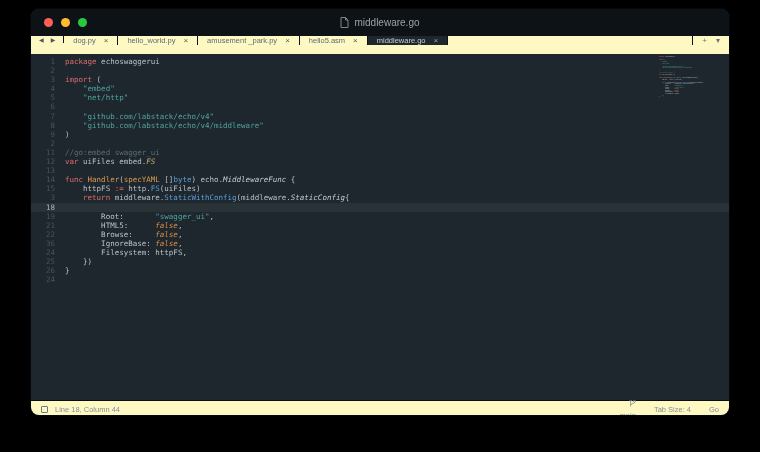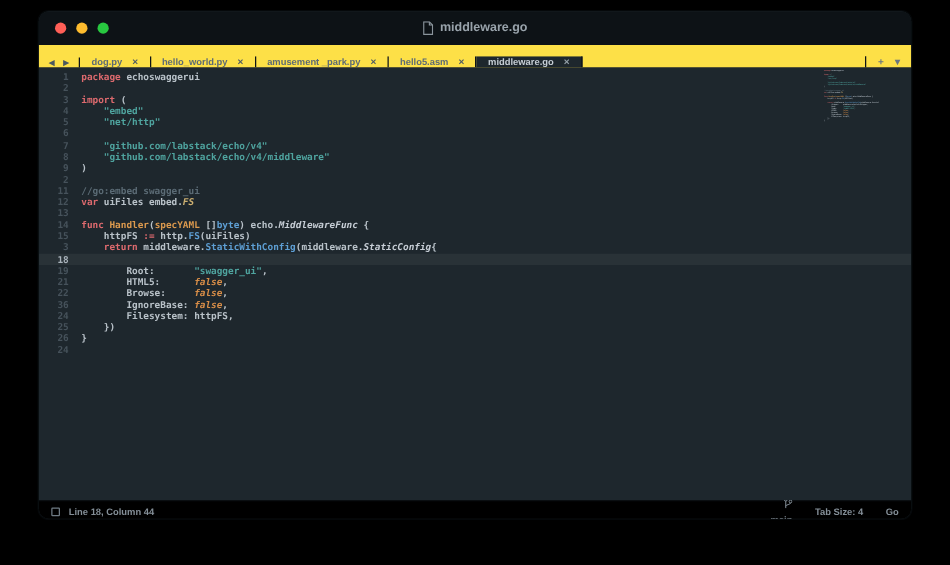--- a/index.html
+++ b/index.html
@@ -1,35 +1,35 @@
 <!DOCTYPE html>
 <html><head>
 <meta charset="utf-8">
 <style>
   * { margin:0; padding:0; box-sizing:border-box; }
   html,body { width:760px; height:452px; background:#000; overflow:hidden;
               font-family:"Liberation Sans", sans-serif; }
-  .stage { position:relative; width:760px; height:452px; background:#000;font-weight:bold; }
+  .stage { position:relative; width:760px; height:452px; background:#000; }
 
   .window { position:absolute; left:30px; top:8px; width:700px; height:408px;
             background:#1e272d; border-radius:9px; overflow:hidden;
             border:1px solid #05080a; box-shadow:0 16px 45px rgba(0,0,0,.85); }
 
   
   .titlebar { height:27px; background:#0d1216; display:flex; align-items:center;
               justify-content:center; position:relative; }
   .traffic { position:absolute; left:13px; top:0; height:27px; display:flex;
              align-items:center; gap:8px; }
   .tl { width:9px; height:9px; border-radius:50%; display:inline-block; }
   .tl.red { background:#ff5f57; } .tl.yellow { background:#febc2e; } .tl.green { background:#28c840; }
   .title-center { display:flex; align-items:center; gap:5px; color:#99a3ab; font-size:10px; }
   .doc-icon { width:9px; height:11px; }
 
   
-  .tabbar { height:18px; background:#fde047; display:flex; align-items:flex-end;
+  .tabbar { height:18px; background:#fef9c3; display:flex; align-items:flex-start;
             font-size:7.5px; color:#5d6b75; }
   .navbtns { display:flex; align-items:center; gap:7px; padding:0 8px;
              border-right:1px solid #0e1317; color:#4b5860; font-size:6px; }
   .navbtns span { cursor:default; }
   .tabs { display:flex; align-items:stretch; flex:1; overflow:hidden; }
   .tab { display:flex; align-items:center; gap:8px; padding:0 9px;
          border-right:1px solid #0e1317; white-space:nowrap; }
   .tab .close { font-size:8px; color:#4e5b64; line-height:1; }
   .tab.active { background:#1e272d; color:#c6ced5; }
   .tab.active .close { color:#95a1a9; }
@@ -62,21 +62,21 @@
             vertical-align:-1.5px; margin:0 -0.5px; }
 
   .minimap { position:absolute; top:2px; right:26px; width:44px; height:64px;
              overflow:hidden; opacity:.9; }
   .mm-inner { transform:scale(0.16); transform-origin:top left; white-space:pre;
               font-family:"DejaVu Sans Mono", monospace; font-size:8px; line-height:10px;
               width:1400px; }
   .mm-line { height:10px; white-space:pre; }
 
   
-  .statusbar { height:17px; background:#000000; border-top:1px solid #0a0e11;
+  .statusbar { height:17px; background:#fef9c3; border-top:1px solid #0a0e11;
                display:flex; align-items:center; padding:0 10px; font-size:7.5px;
                color:#848f98; }
   .sb-left { display:flex; align-items:center; gap:7px; }
   .sb-square { width:7px; height:7px; border:1px solid #6f7b84; border-radius:1px;
                display:inline-block; }
   .sb-right { margin-left:auto; display:flex; align-items:center; gap:18px; }
   .sb-item { display:flex; align-items:flex-end; gap:4px;flex-direction:column; }
 </style>
 </head>
 <body>

